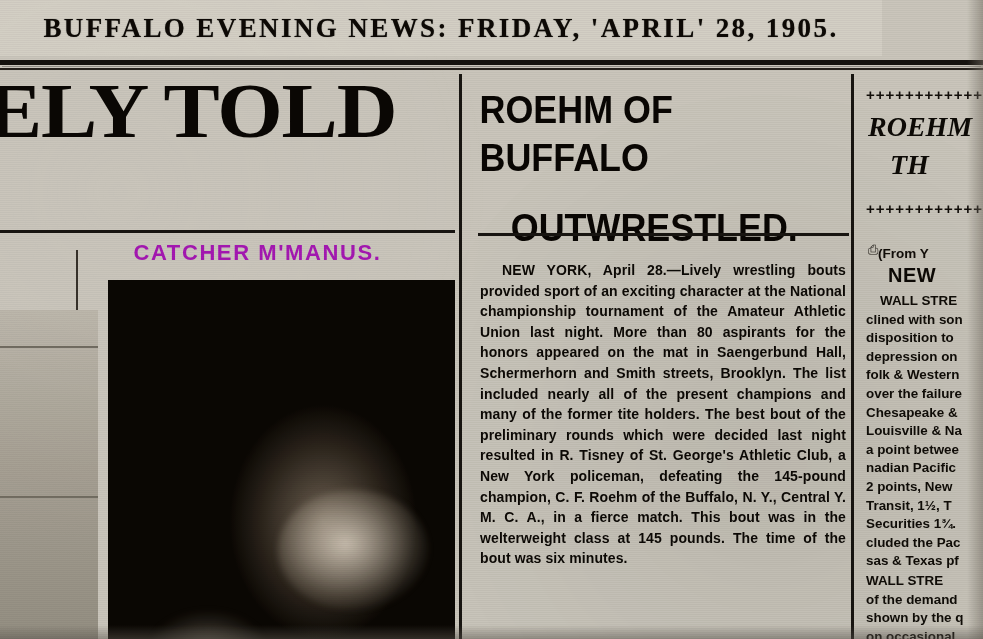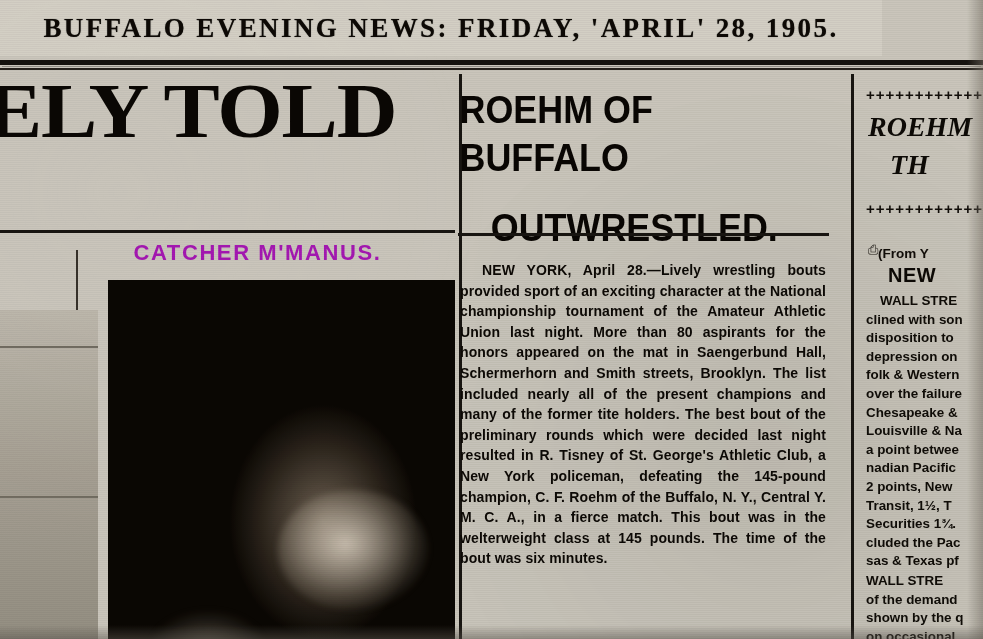--- a/index.html
+++ b/index.html
@@ -160,21 +160,21 @@
   .photo-left-strip .mark2 {
     position: absolute;
     left: 0; top: 186px;
     width: 98px; height: 2px;
     background: rgba(60,55,46,0.45);
   }
 
   
   .col2 {
     position: absolute;
-    left: 454px; top: 74px;
+    left: 474px; top: 74px;
     width: 375px; height: 565px;
   }
   .head2 {
     font-family: "Liberation Sans", sans-serif;
     font-weight: bold;
     font-size: 39px;
     line-height: 48px;
     letter-spacing: 0px;
     transform: scaleX(0.92);
     transform-origin: left top;

